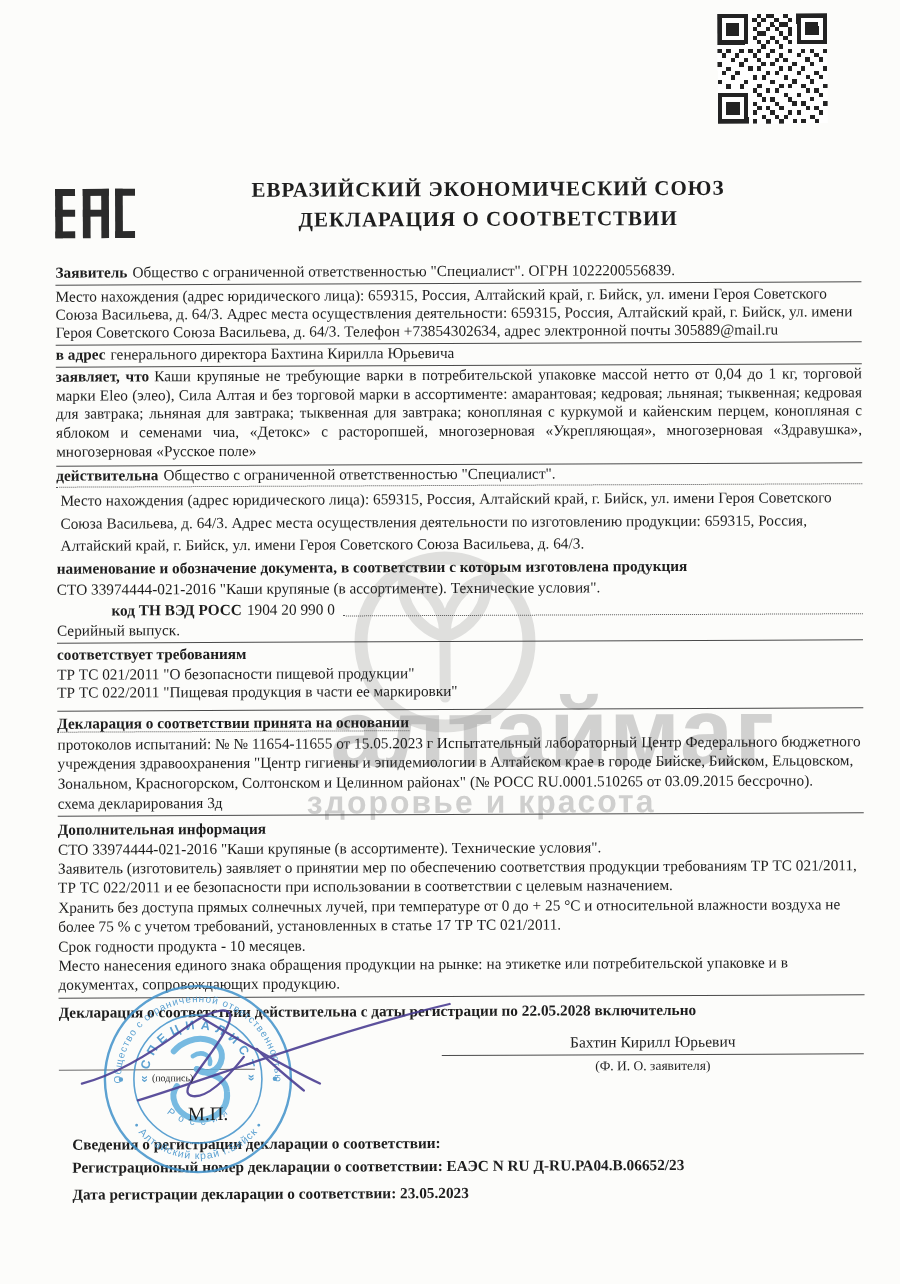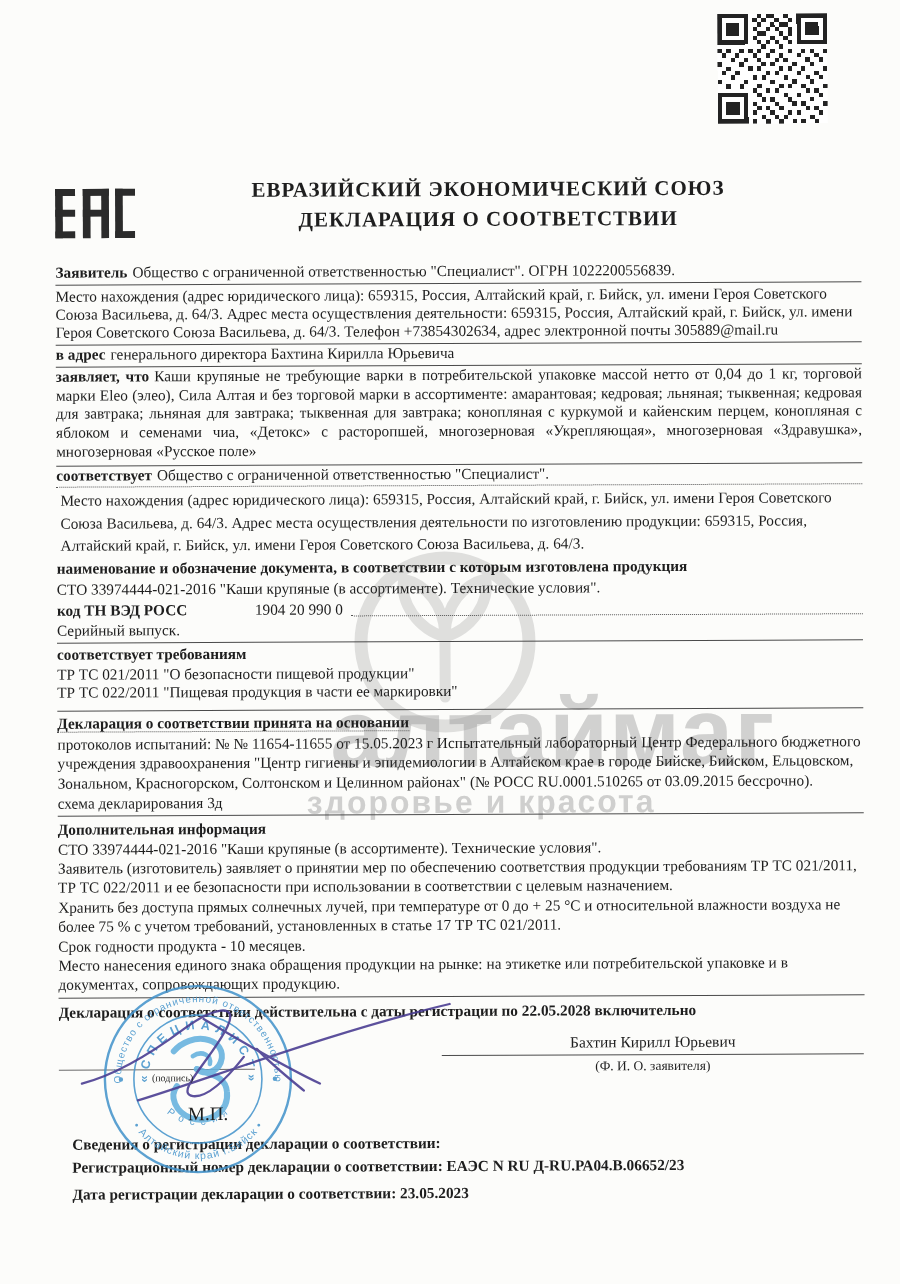--- a/index.html
+++ b/index.html
@@ -34,32 +34,32 @@
   .titles .t1, .titles .t2 {
     font-size:21px; font-weight:bold; letter-spacing:1px; line-height:30px; white-space:nowrap;
   }
 
   
   .qr { position:absolute; left:720px; top:15px; z-index:2; }
 
   
   .main { position:absolute; left:57px; top:262px; width:806px; z-index:2; font-size:15.3px; line-height:18.7px; }
   p.row { margin:0; }
-  .lead { font-weight:bold; margin-right:5px; }
+  .lead { font-weight:bold; margin-right:5px;text-align:right; }
   .rule-below { border-bottom:1px solid #4a4a4a; padding-bottom:2px; }
   .rule-dotted { border-bottom:1px dotted #555; padding-bottom:2px; }
   .just { text-align:justify; }
   .addr { line-height:18.2px; padding:2px 0 3px 0; }
   .addr-loose { line-height:22.6px; padding:2px 0 2px 4px; }
   .gap-sm { margin-top:3px; }
   .heading { font-weight:bold; }
   .tr-lines { padding:1px 0 8px 0; }
   .kod-row { display:flex; align-items:flex-end; padding:3px 0 1px 0; }
   .kod-row .lead { width:185px; }
-  .kod-val { margin-left:8px; }
+  .kod-val { margin-left:0; }
   .dotfill { flex:1; border-bottom:1.5px dotted #555; margin-left:8px; transform:translateY(-3px); }
   .prot { line-height:19.6px; padding:1px 0 2px 0; }
   .dop p { line-height:19.4px; }
   .validity { font-weight:bold; padding-top:5px; }
   .u-dot { border-bottom:1.5px dotted #555; }
 
   
   .sig-zone { position:absolute; left:0; top:0; width:900px; height:1284px; z-index:3; pointer-events:none; }
   .sig-line-left { position:absolute; left:57px; top:1068px; width:196px; border-top:1px solid #6a6a6a; }
   .sig-caption { position:absolute; left:150px; top:1071px; font-size:10px; z-index:5;text-align:right; }
@@ -133,21 +133,21 @@
     <div class="main">
 
       <p class="row rule-below"><span class="lead">Заявитель</span><span>Общество с ограниченной ответственностью "Специалист". ОГРН 1022200556839.</span></p>
 
       <p class="row addr rule-below">Место нахождения (адрес юридического лица): 659315, Россия, Алтайский край, г. Бийск, ул. имени Героя Советского Союза Васильева, д. 64/3. Адрес места осуществления деятельности: 659315, Россия, Алтайский край, г. Бийск, ул. имени Героя Советского Союза Васильева, д. 64/3. Телефон +73854302634, адрес электронной почты 305889@mail.ru</p>
 
       <p class="row rule-below"><span class="lead">в адрес</span><span>генерального директора Бахтина Кирилла Юрьевича</span></p>
 
       <p class="row just rule-below gap-sm" style="padding-bottom:4px;"><span class="lead">заявляет, что</span><span>Каши крупяные не требующие варки в потребительской упаковке массой нетто от 0,04 до 1 кг, торговой марки Eleo (элео), Сила Алтая и без торговой марки в ассортименте: амарантовая; кедровая; льняная; тыквенная; кедровая для завтрака; льняная для завтрака; тыквенная для завтрака; конопляная с куркумой и кайенским перцем, конопляная с яблоком и семенами чиа, «Детокс» с расторопшей, многозерновая «Укрепляющая», многозерновая «Здравушка», многозерновая «Русское поле»</span></p>
 
-      <p class="row rule-dotted gap-sm"><span class="lead">соответствует</span><span>Общество с ограниченной ответственностью "Специалист".</span></p>
+      <p class="row rule-dotted gap-sm"><span class="lead">действительна</span><span>Общество с ограниченной ответственностью "Специалист".</span></p>
 
       <p class="row addr-loose">Место нахождения (адрес юридического лица): 659315, Россия, Алтайский край, г. Бийск, ул. имени Героя Советского Союза Васильева, д. 64/3. Адрес места осуществления деятельности по изготовлению продукции: 659315, Россия, Алтайский край, г. Бийск, ул. имени Героя Советского Союза Васильева, д. 64/3.</p>
 
       <p class="row heading">наименование и обозначение документа, в соответствии с которым изготовлена продукция</p>
 
       <p class="row" style="padding-top:2px;">СТО 33974444-021-2016  "Каши крупяные (в ассортименте). Технические условия".</p>
 
       <div class="kod-row">
         <span class="lead">код ТН ВЭД РОСС</span>
         <span class="kod-val">1904 20 990 0</span>

